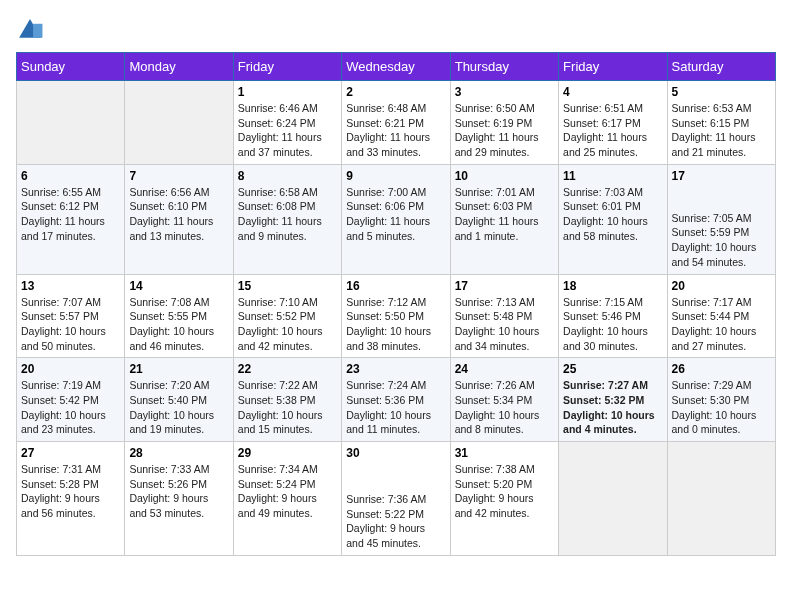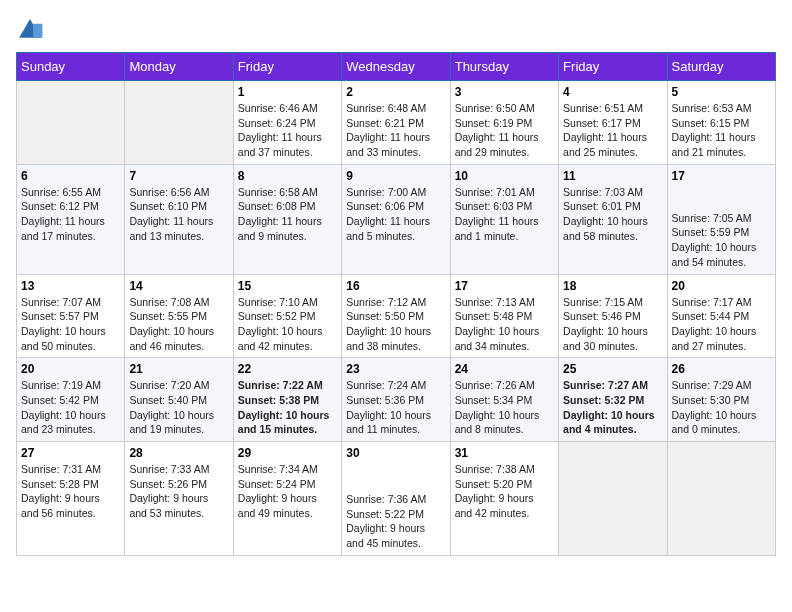--- a/index.html
+++ b/index.html
@@ -265,21 +265,21 @@
         </td>
         <td>
           <span class="day-num">21</span>
           <div class="day-info" style="white-space: pre-line;">Sunrise: 7:20 AM
 Sunset: 5:40 PM
 Daylight: 10 hours
 and 19 minutes.</div>
         </td>
         <td>
           <span class="day-num">22</span>
-          <div class="day-info" style="white-space: pre-line; font-weight: bold;">Sunrise: 7:22 AM
+          <div class="day-info" style="white-space: pre-line;">Sunrise: 7:22 AM
 Sunset: 5:38 PM
 Daylight: 10 hours
 and 15 minutes.</div>
         </td>
         <td>
           <span class="day-num">23</span>
           <div class="day-info" style="white-space: pre-line;">Sunrise: 7:24 AM
 Sunset: 5:36 PM
 Daylight: 10 hours
 and 11 minutes.</div>

